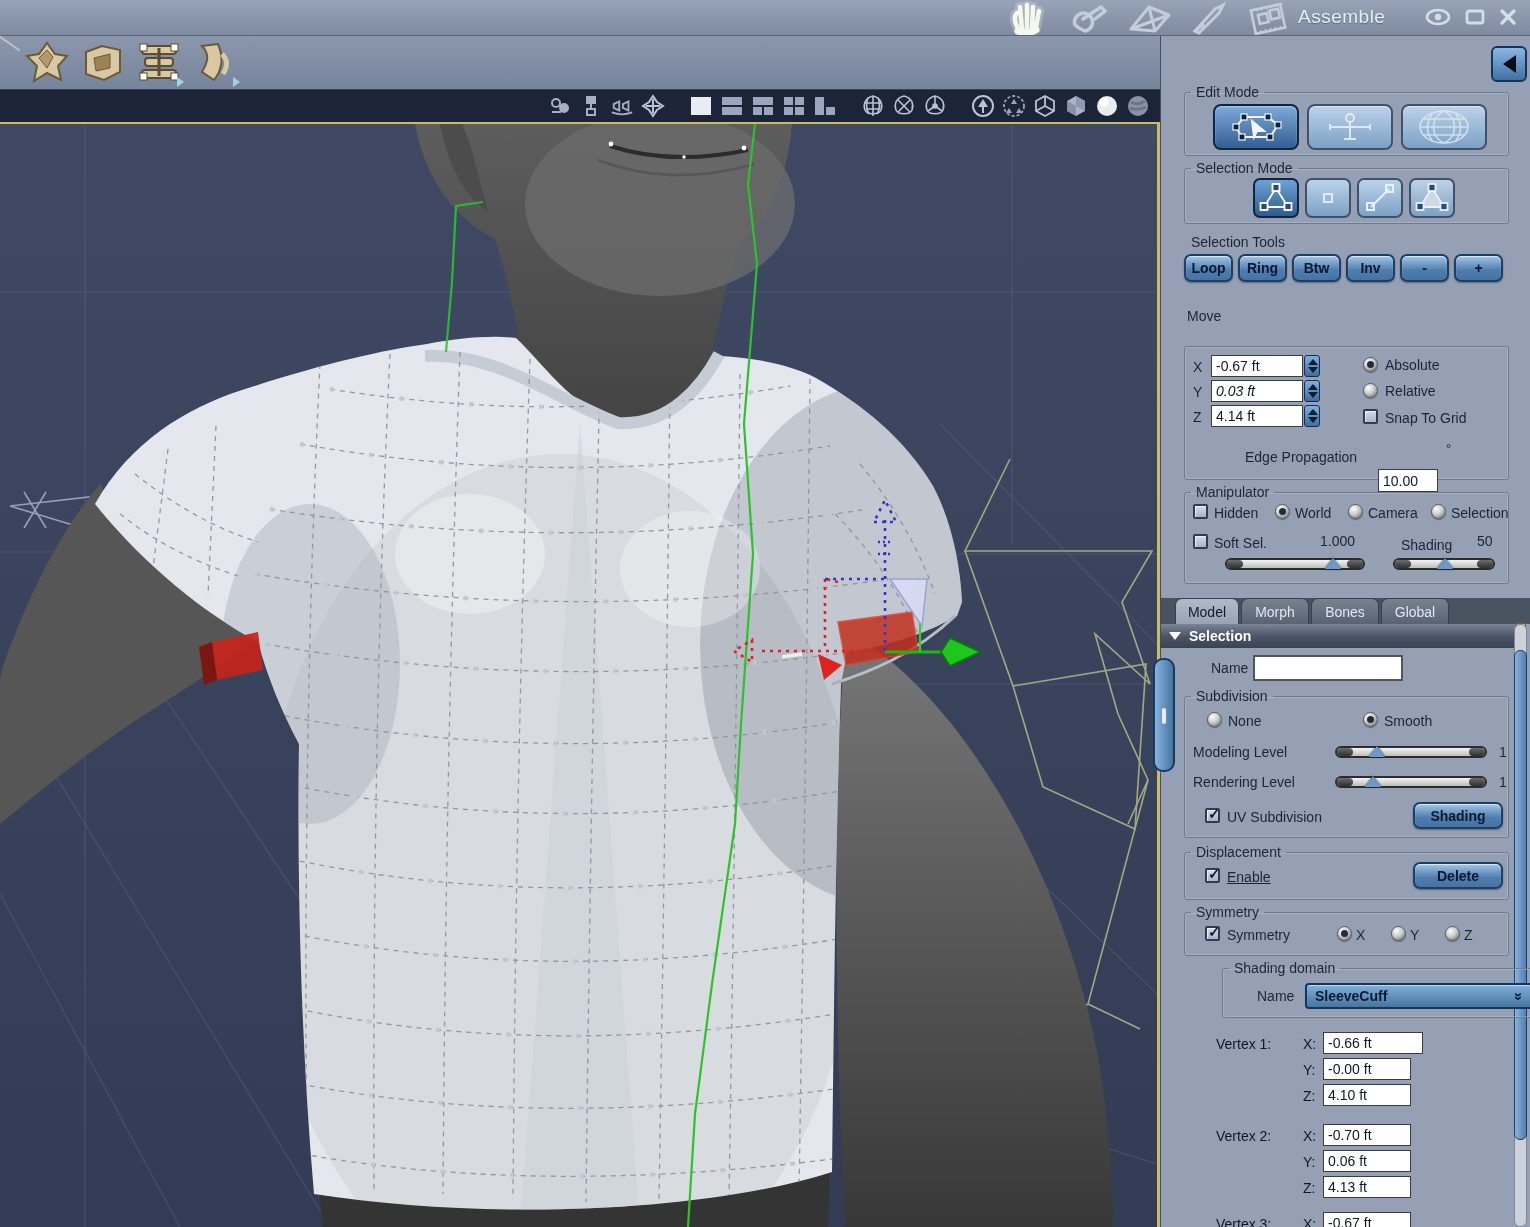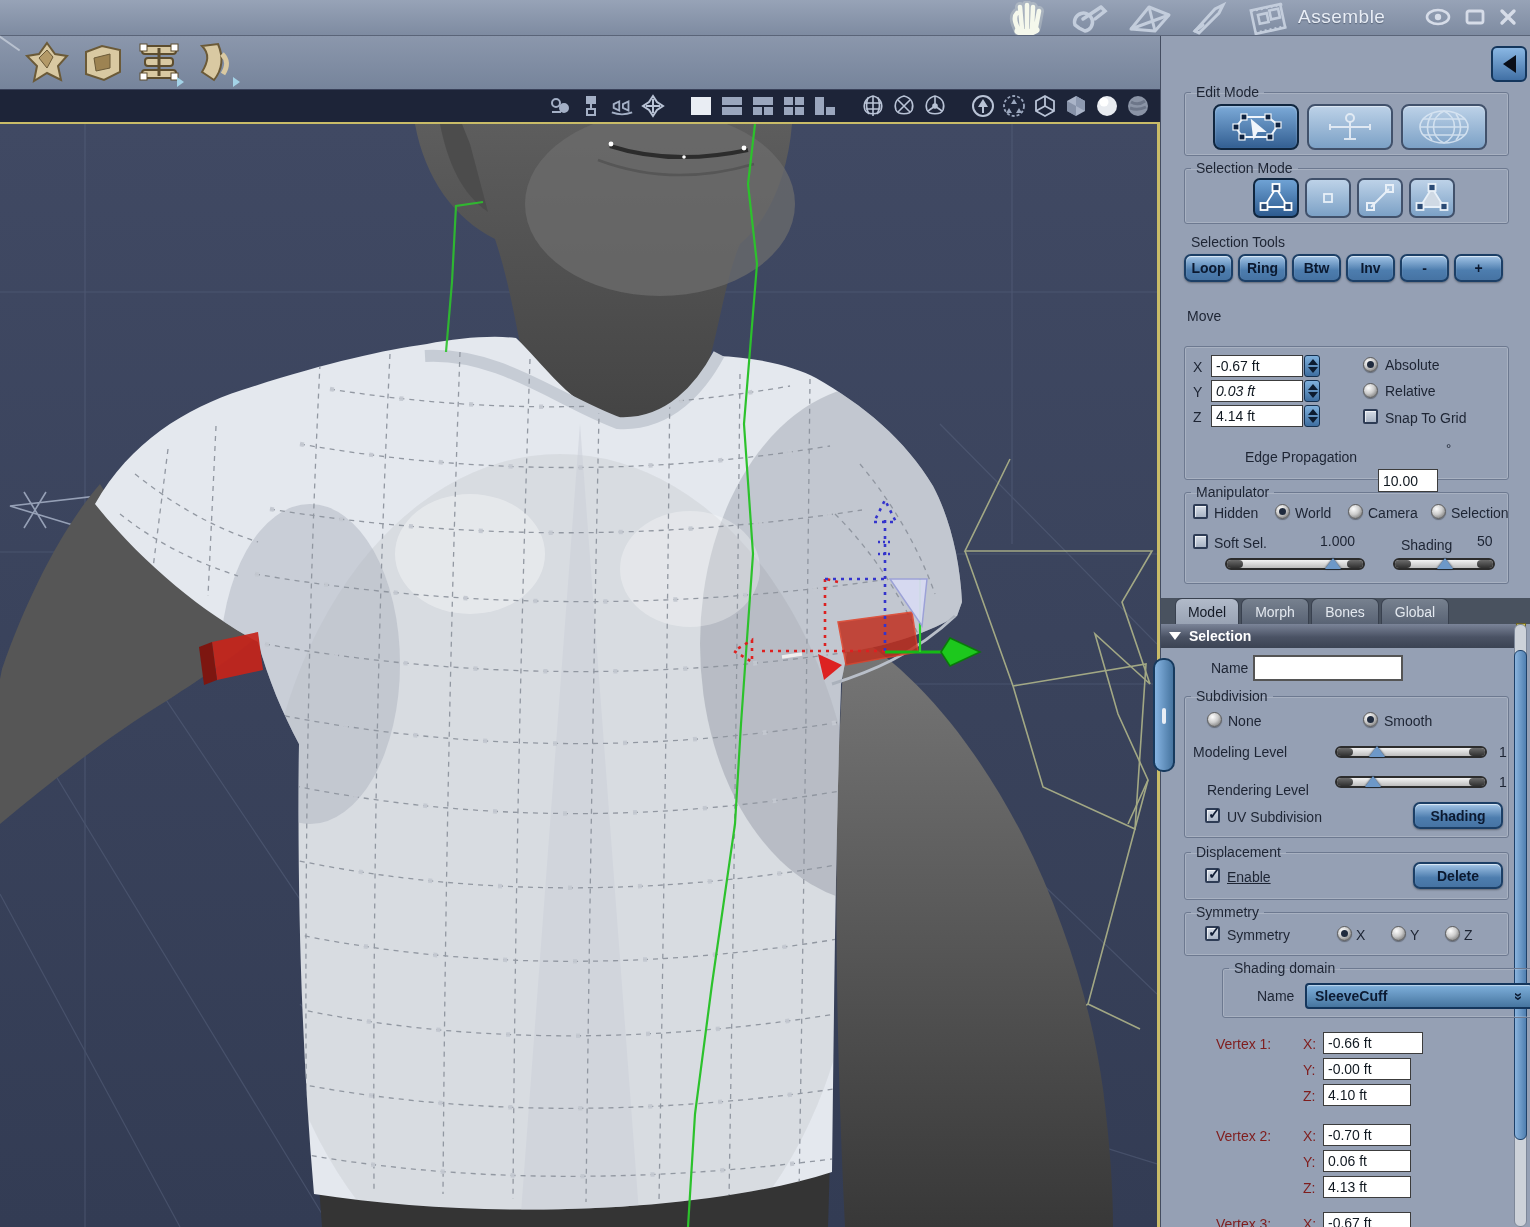--- a/index.html
+++ b/index.html
@@ -111,21 +111,21 @@
 
   .scrolltrack { position:absolute; right:3px; top:588px; width:13px; height:603px;
                  background:#cdd2d9; border:1px solid #7d8798; border-radius:6px; }
   .scrollthumb { position:absolute; right:3px; top:614px; width:13px; height:490px; border-radius:6px;
                  background:linear-gradient(90deg,#8ab4de,#4f7fb0); border:1px solid #1d4068; }
   .scrolltop { position:absolute; right:4px; top:587px; width:10px; height:17px; background:#d8cb4e; border:1px solid #6e6426; }
   .side-tab { position:absolute; left:1153px; top:658px; width:22px; height:114px; border-radius:10px;
               background:linear-gradient(90deg,#86b4e2,#46749f); border:2px solid #173a5e; z-index:5; }
   .side-tab::after { content:""; position:absolute; left:7px; top:48px; width:4px; height:16px; background:#e9eef5; border-radius:2px; }
 
-  .vrow-lbl { position:absolute; font-size:14px; color:#7f1d1d; }
+  .vrow-lbl { position:absolute; font-size:14px; color:#0f172a; }
 </style>
 </head>
 <body>
 <div class="app">
 
   <div class="titlebar">
     <div class="room-icons">
       <span>
         <svg width="44" height="34" viewBox="0 0 44 34">
           <g stroke="#f5f8ec" fill="none" stroke-linecap="round">
@@ -712,21 +712,21 @@
       <div class="lbl" style="left:43px; top:9px;">None</div>
       <span class="rd sel" style="left:178px; top:8px;"></span>
       <div class="lbl" style="left:199px; top:9px;">Smooth</div>
 
       <div class="lbl" style="left:8px; top:40px;">Modeling Level</div>
       <div class="slider" style="left:150px; top:42px; width:152px;">
           <span class="thumb" style="left:32px;"></span>
         </div>
       <div class="lbl" style="left:314px; top:40px;">1</div>
 
-      <div class="lbl" style="left:8px; top:78px;margin-left:14px;">Rendering Level</div>
+      <div class="lbl" style="left:8px; top:70px;">Rendering Level</div>
       <div class="slider" style="left:150px; top:72px; width:152px;">
           <span class="thumb" style="left:28px;"></span>
         </div>
       <div class="lbl" style="left:314px; top:70px;">1</div>
 
       <span class="cb checked" style="left:20px; top:104px;"></span>
       <div class="lbl" style="left:42px; top:105px;">UV Subdivision</div>
       <div class="bbtn" style="left:228px; top:98px; width:90px; height:27px;">Shading</div>
     </fieldset>
 

